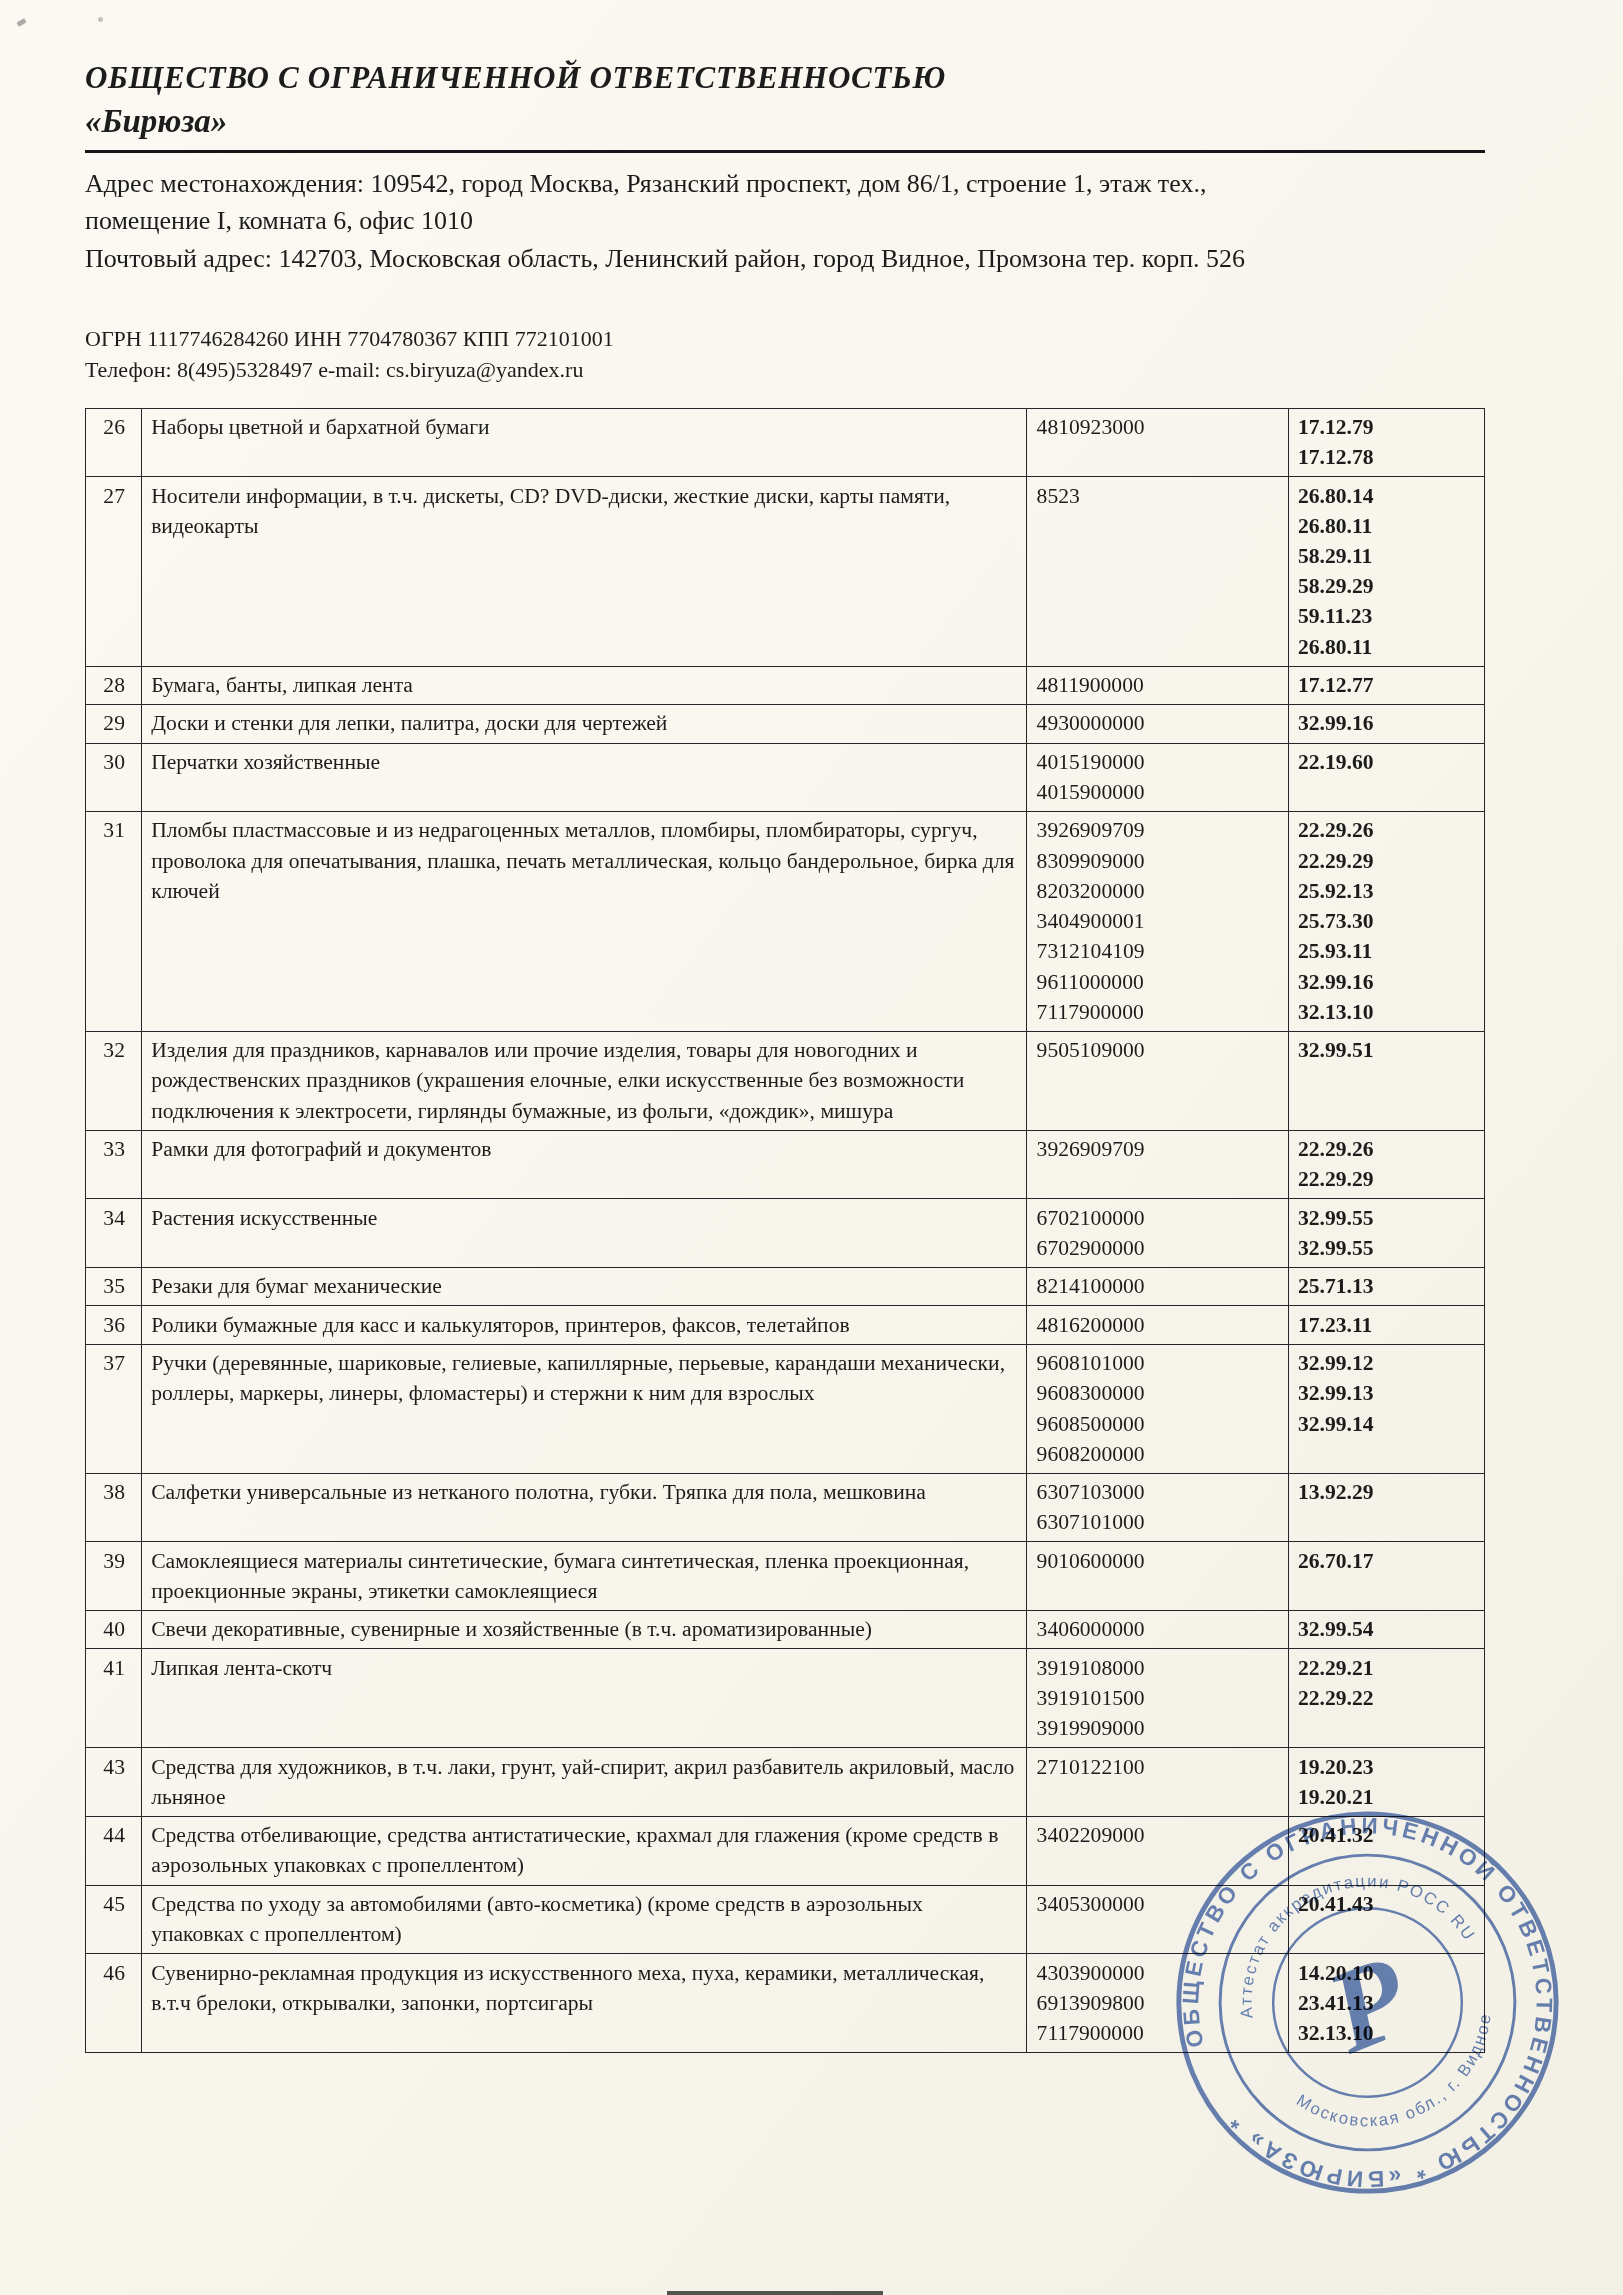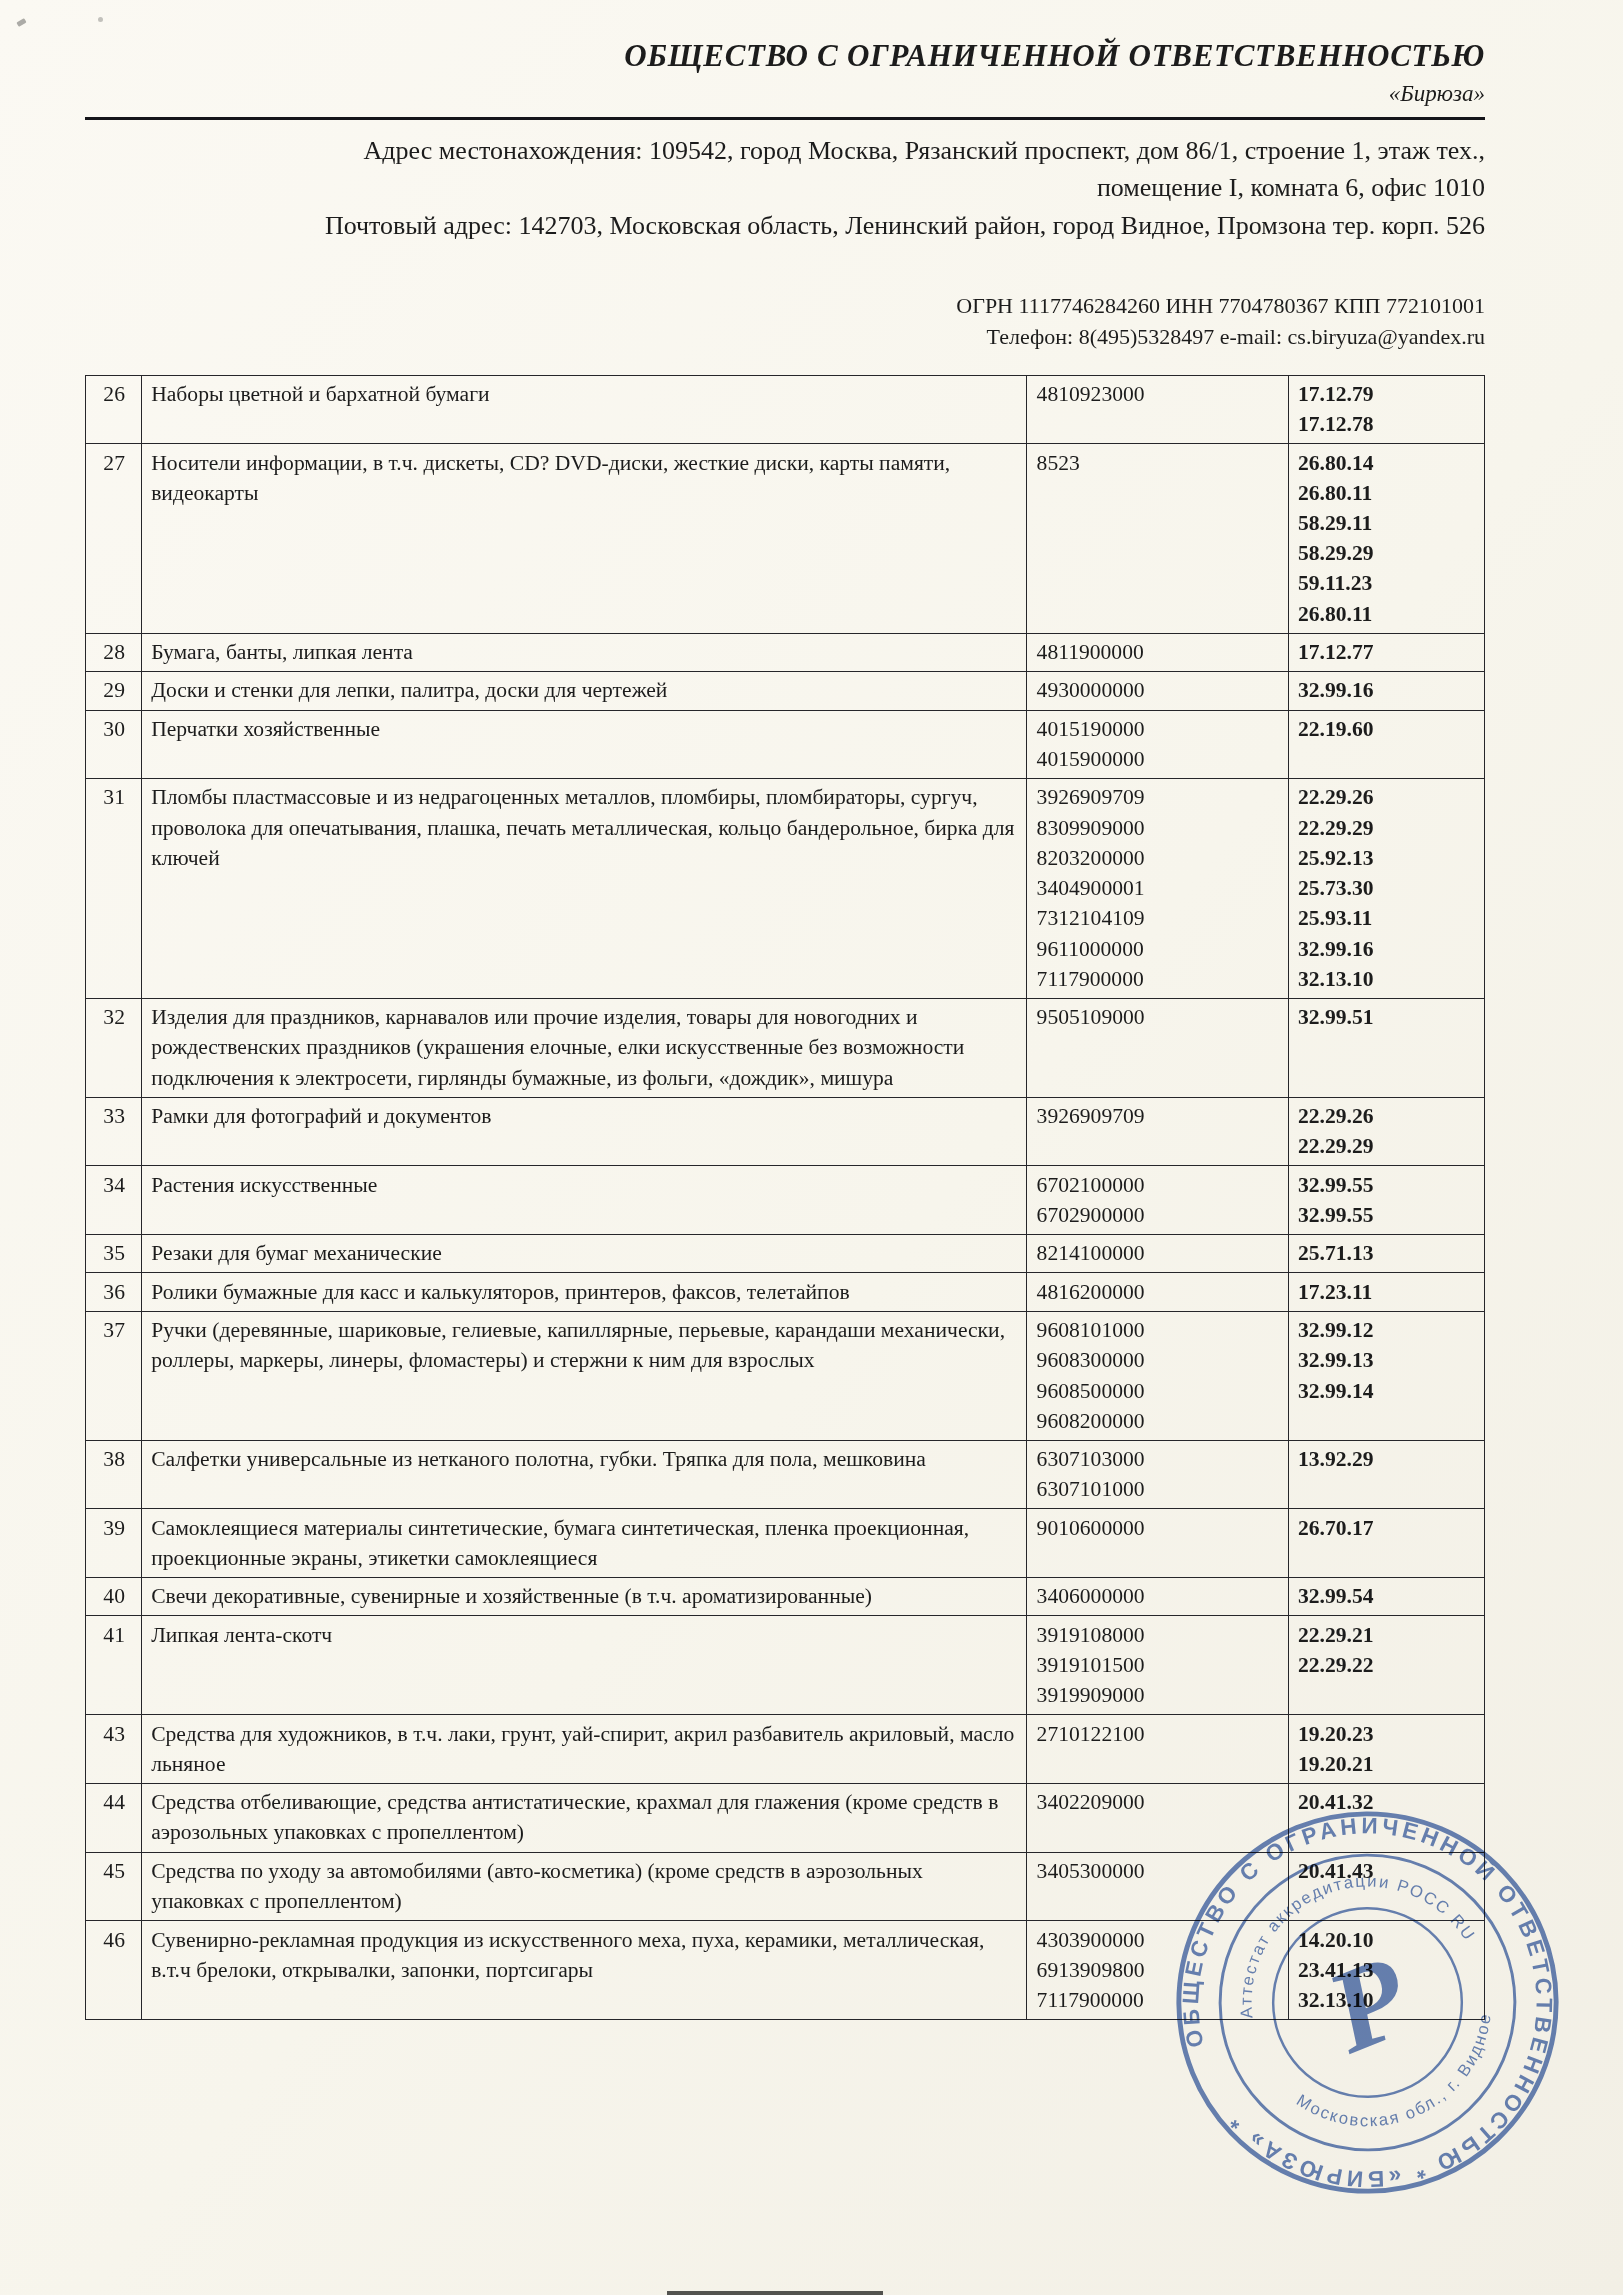--- a/index.html
+++ b/index.html
@@ -30,33 +30,33 @@
     position: absolute;
     left: 667px; bottom: 0px;
     width: 216px; height: 3.9px;
     background: #2b2b28;
     opacity: .8;
   }
 
   .header {
     margin: 0 85px;
     width: 1400px;
-    padding-top: 38px;
-    text-align: right;
+    padding-top: 60px;
+    text-align: left;
   }
   .org-type {
     font-size: 31px;
     font-weight: bold;
     font-style: italic;
     letter-spacing: 0.7px;
     margin: 0;
   }
   .org-name {
-    font-size: 23px;
-    font-weight: normal;
+    font-size: 33px;
+    font-weight: bold;
     font-style: italic;
     margin: 6.5px 0 0 0;
   }
   .header-rule {
     margin-top: 10.5px;
     height: 0;
     border-bottom: 3.9px solid #15151a;
   }
   .addr-block {
     margin-top: 11.8px;

